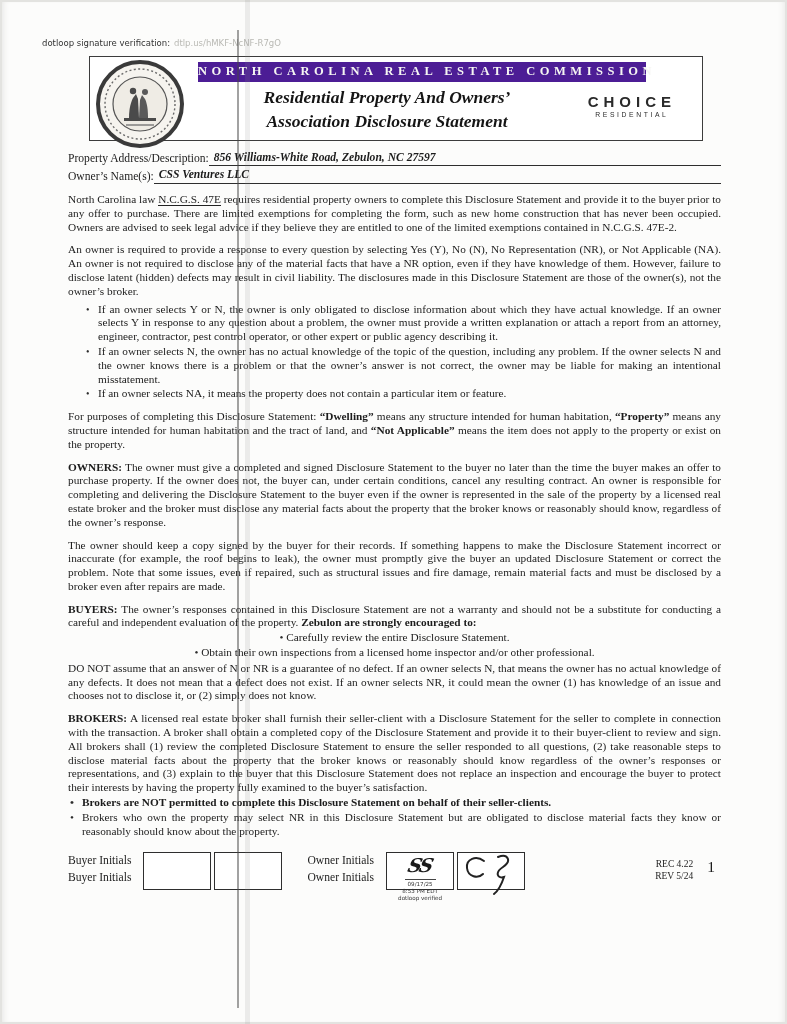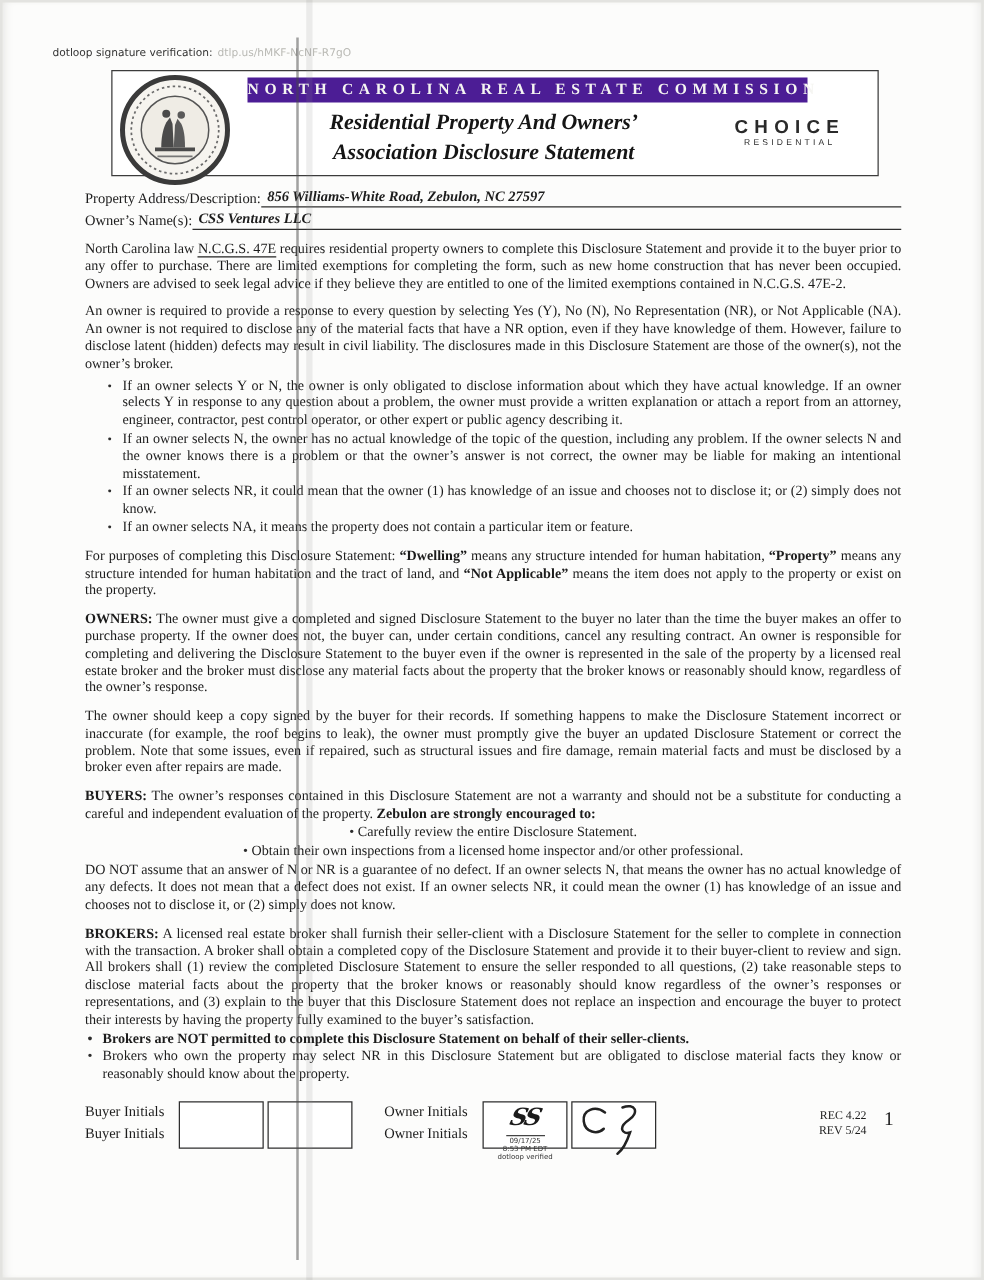--- a/index.html
+++ b/index.html
@@ -109,21 +109,20 @@
     </div>
   </div>
 
   <p class="para"><span>North Carolina law </span><span class="statute">N.C.G.S. 47E</span><span> requires residential property owners to complete this Disclosure Statement and provide it to the buyer prior to any offer to purchase. There are limited exemptions for completing the form, such as new home construction that has never been occupied. Owners are advised to seek legal advice if they believe they are entitled to one of the limited exemptions contained in N.C.G.S. 47E-2.</span></p>
 
   <p class="para">An owner is required to provide a response to every question by selecting Yes (Y), No (N), No Representation (NR), or Not Applicable (NA). An owner is not required to disclose any of the material facts that have a NR option, even if they have knowledge of them. However, failure to disclose latent (hidden) defects may result in civil liability. The disclosures made in this Disclosure Statement are those of the owner(s), not the owner’s broker.</p>
 
   <ul class="bullets">
     <li><span>If an owner selects Y or N, the owner is only obligated to disclose information about which they have actual knowledge. If an owner selects Y in response to any question about a problem, the owner must provide a written explanation or attach a report from an attorney, engineer, contractor, pest control operator, or other expert or public agency describing it.</span></li>
     <li><span>If an owner selects N, the owner has no actual knowledge of the topic of the question, including any problem. If the owner selects N and the owner knows there is a problem or that the owner’s answer is not correct, the owner may be liable for making an intentional misstatement.</span></li>
-    <li><span>If an owner selects NR, it could mean that the owner (1) has knowledge of an issue and chooses not to disclose it; or (2) simply does not know.</span></li>
     <li><span>If an owner selects NA, it means the property does not contain a particular item or feature.</span></li>
   </ul>
 
   <p class="para"><span>For purposes of completing this Disclosure Statement: </span><b>“Dwelling”</b><span> means any structure intended for human habitation, </span><b>“Property”</b><span> means any structure intended for human habitation and the tract of land, and </span><b>“Not Applicable”</b><span> means the item does not apply to the property or exist on the property.</span></p>
 
   <p class="para"><b>OWNERS:</b><span> The owner must give a completed and signed Disclosure Statement to the buyer no later than the time the buyer makes an offer to purchase property. If the owner does not, the buyer can, under certain conditions, cancel any resulting contract. An owner is responsible for completing and delivering the Disclosure Statement to the buyer even if the owner is represented in the sale of the property by a licensed real estate broker and the broker must disclose any material facts about the property that the broker knows or reasonably should know, regardless of the owner’s response.</span></p>
   <p class="para">The owner should keep a copy signed by the buyer for their records. If something happens to make the Disclosure Statement incorrect or inaccurate (for example, the roof begins to leak), the owner must promptly give the buyer an updated Disclosure Statement or correct the problem. Note that some issues, even if repaired, such as structural issues and fire damage, remain material facts and must be disclosed by a broker even after repairs are made.</p>
 
   <p class="para"><b>BUYERS:</b><span> The owner’s responses contained in this Disclosure Statement are not a warranty and should not be a substitute for conducting a careful and independent evaluation of the property. </span><b>Zebulon are strongly encouraged to:</b></p>
   <p class="inline-bullet">Carefully review the entire Disclosure Statement.</p>

